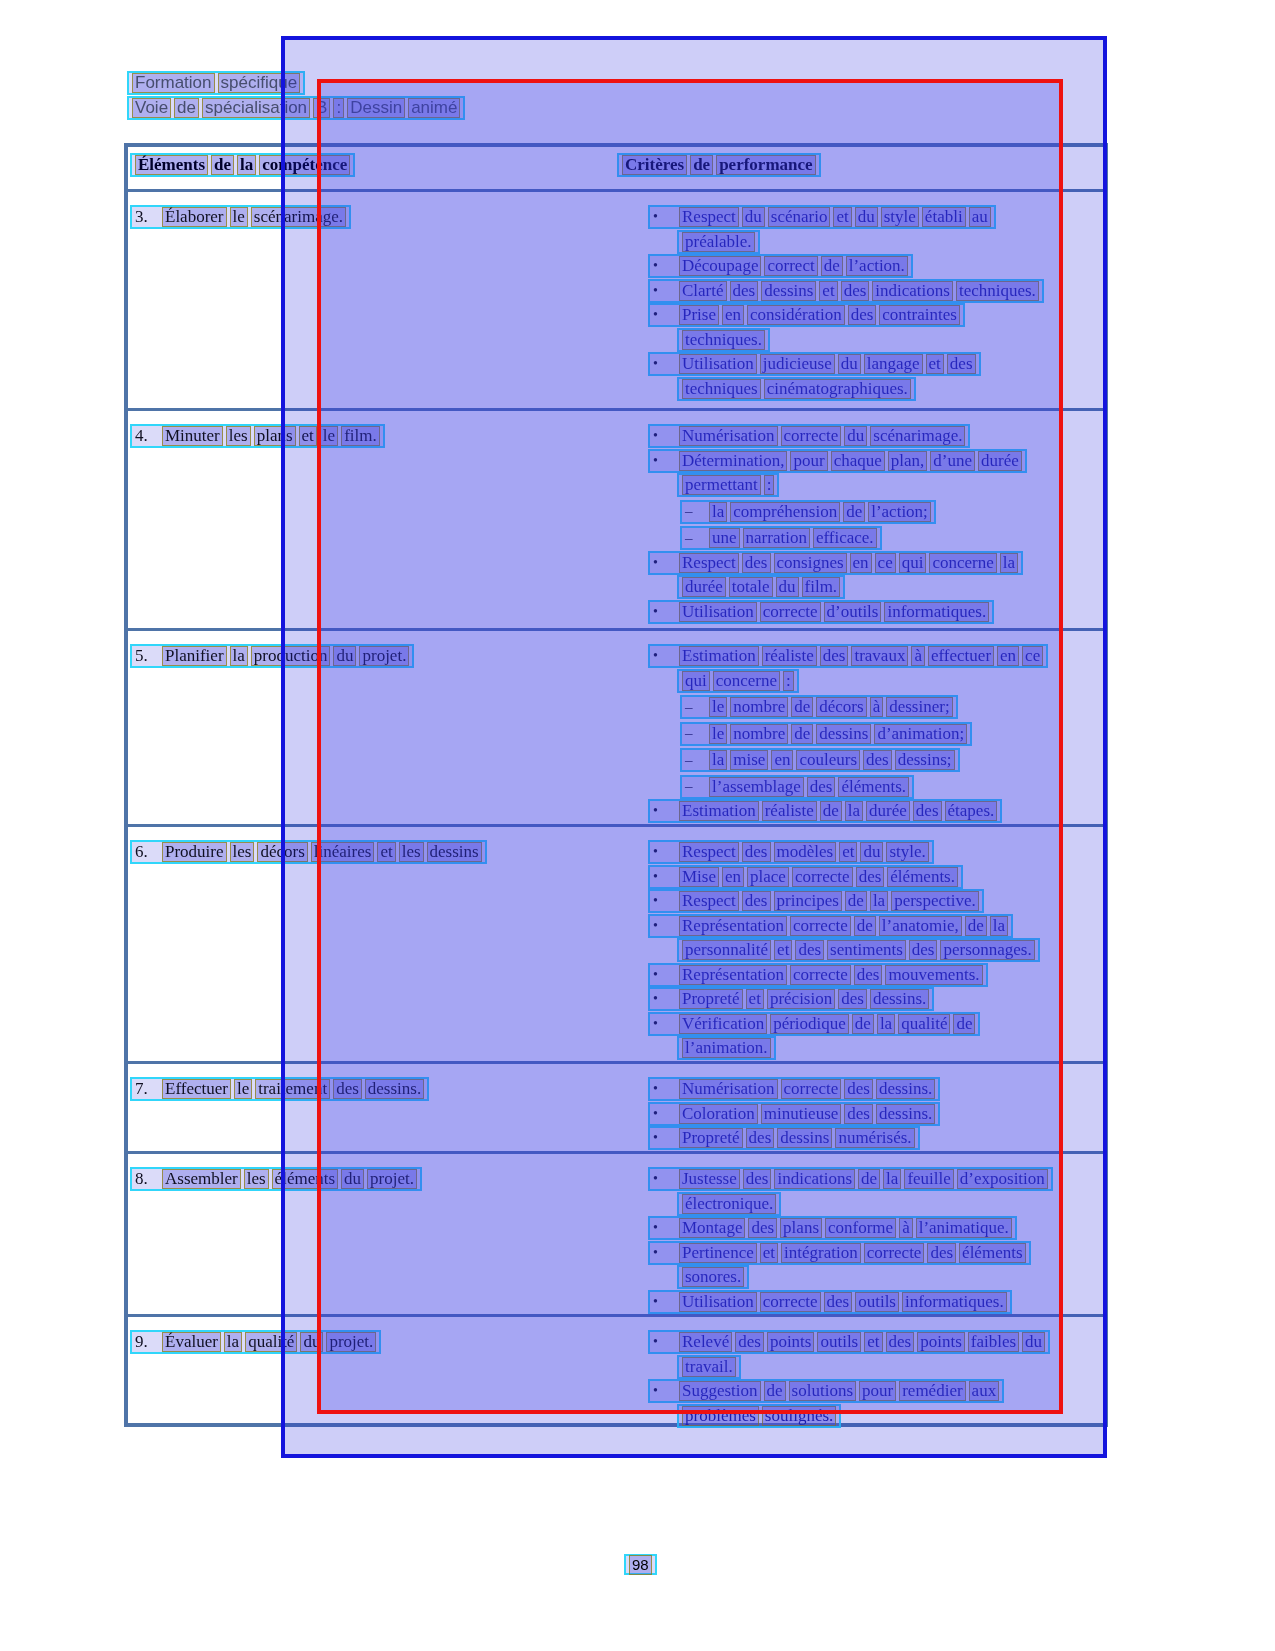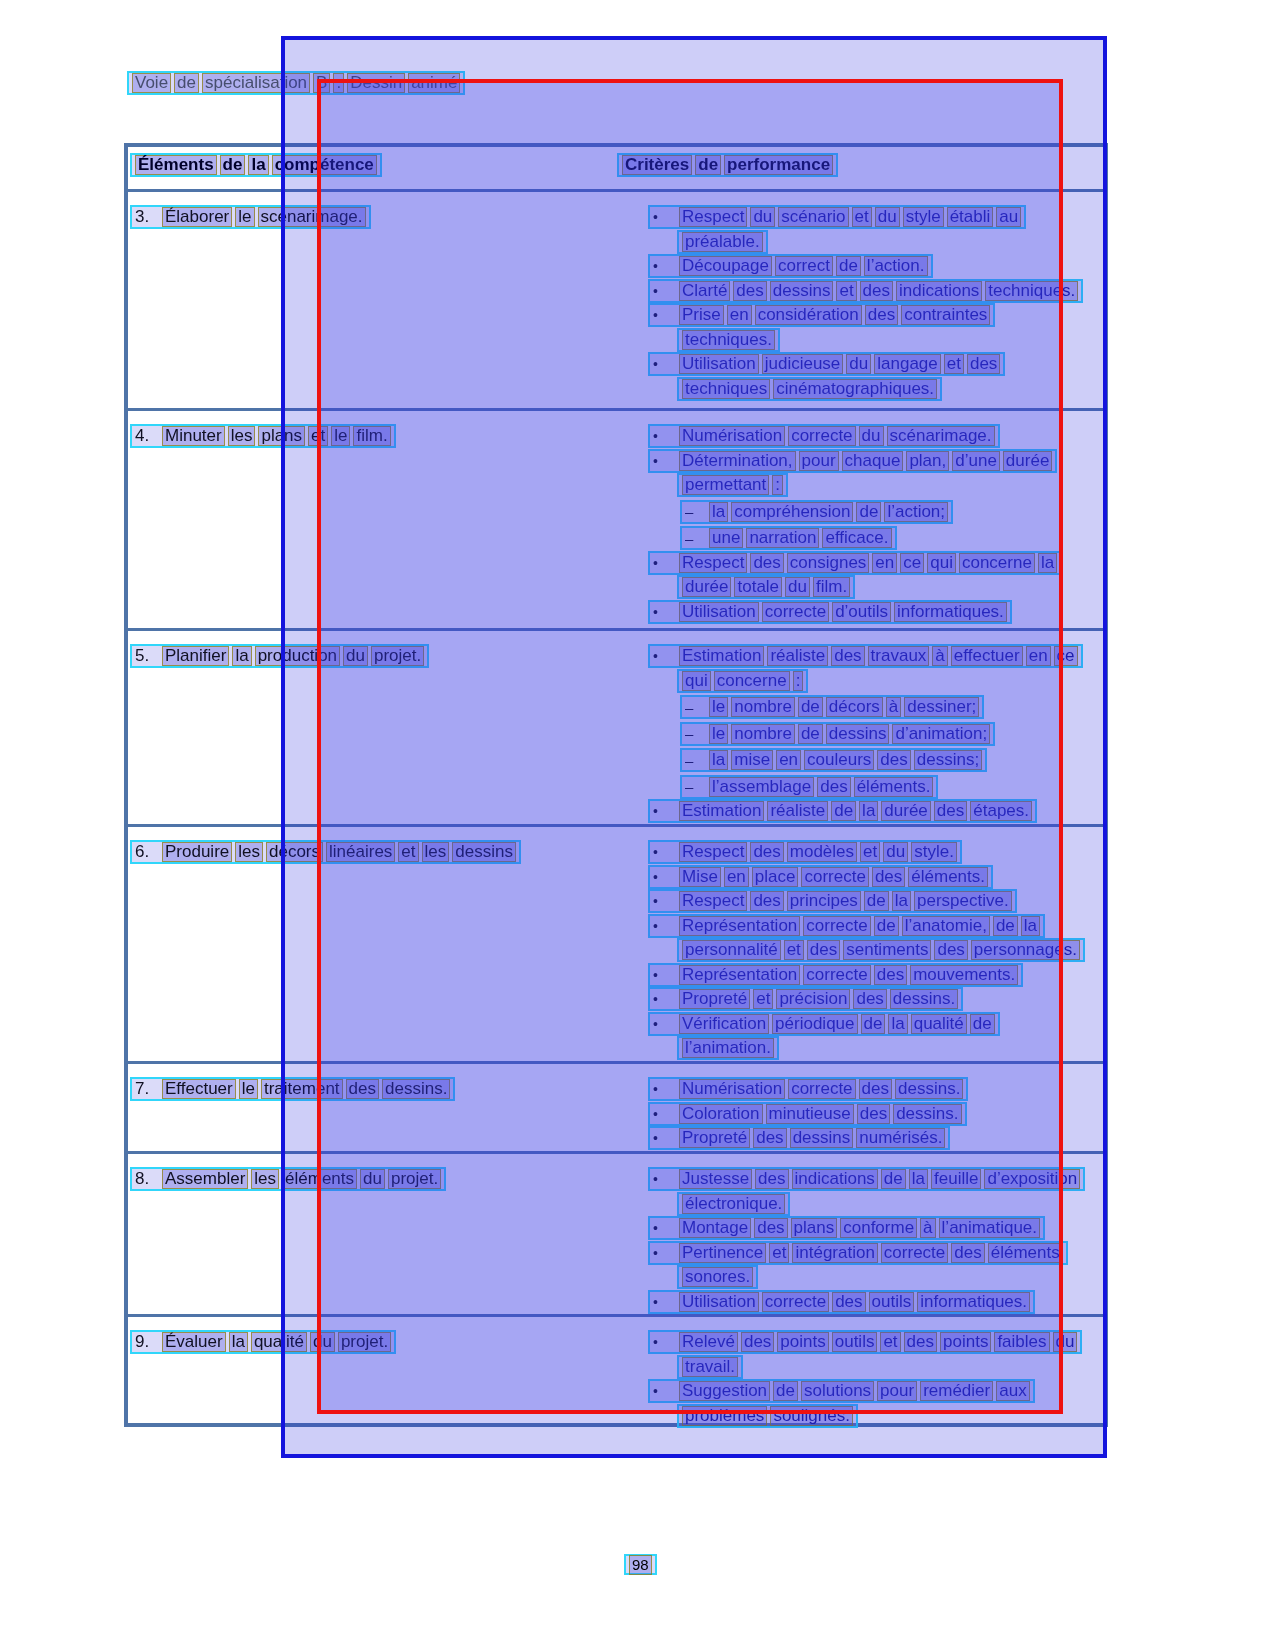--- a/index.html
+++ b/index.html
@@ -29,21 +29,21 @@
     padding:0 2px; margin-right:3px;
     line-height:18px;
   }
   .word:last-child { margin-right:0; }
 
   
   .comp-table {
     position:absolute; left:124px; top:143px; width:984px; height:1284px;
     border:4px solid #4f74a8; z-index:1;
   }
-  .t-row { position:relative; width:100%; border-top:3px solid #4f74a8; }
+  .t-row { position:relative; width:100%; border-top:3px solid #4f74a8;font-family:Liberation Serif, serif; }
   .t-row.first { border-top:none; }
   .hdr-row { height:42px; }
   .hdr-cell { position:absolute; top:6px; font-size:17px; font-weight:bold; color:#00002a; }
   .hdr-left  { left:2px; }
   .hdr-right { left:489px; }
 
   .cell-left  { position:absolute; left:2px;  top:13px; }
   .cell-right { position:absolute; left:520px; top:13px; }
 
   .tline { height:24.5px; display:flex; align-items:center; white-space:nowrap;
@@ -77,20 +77,26 @@
   .page-number { position:absolute; left:624px; top:1554px; z-index:2;
                  font-size:15px; color:#000000; }
   .page-number .lbox { height:21px; }
 </style>
 </head>
 <body>
 
 <div class="doc-header">
   <div class="hline">
       <span class="lbox">
+        <span class="word">Formation</span>
+        <span class="word">spécifique</span>
+      </span>
+    </div>
+  <div class="hline">
+      <span class="lbox">
         <span class="word">Voie</span>
         <span class="word">de</span>
         <span class="word">spécialisation</span>
         <span class="word">B</span>
         <span class="word">:</span>
         <span class="word">Dessin</span>
         <span class="word">animé</span>
       </span>
     </div>
 </div>

